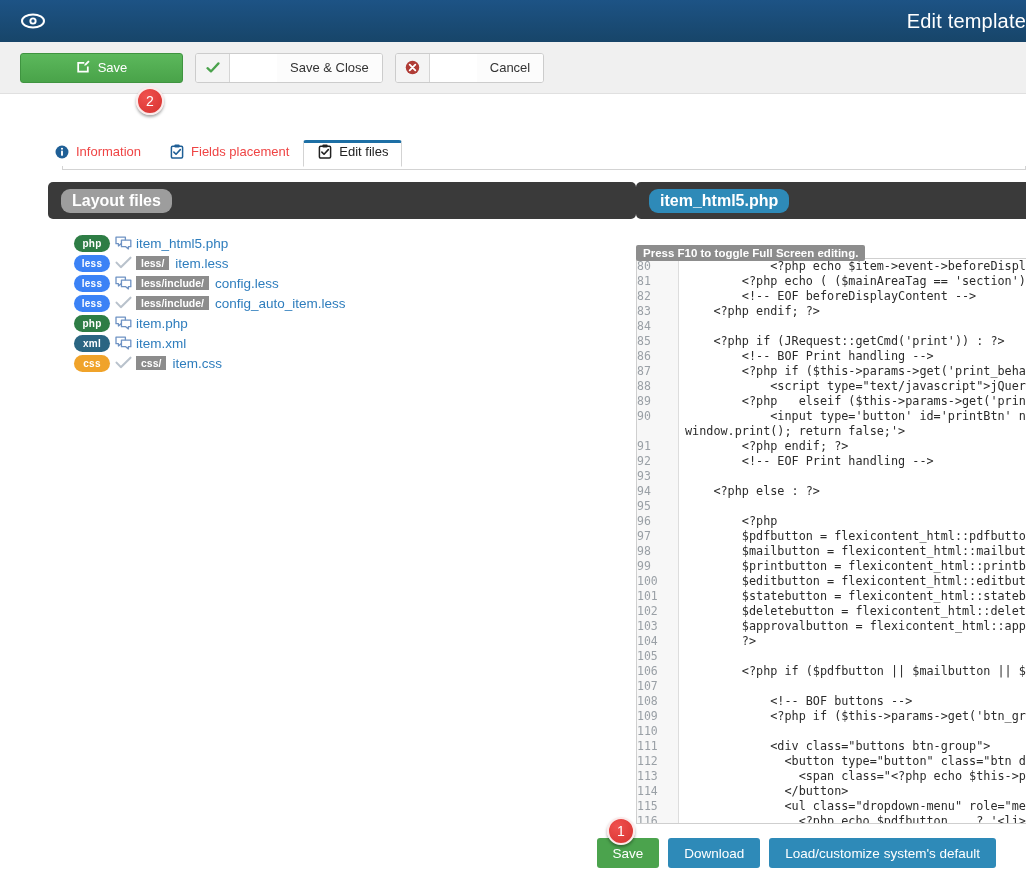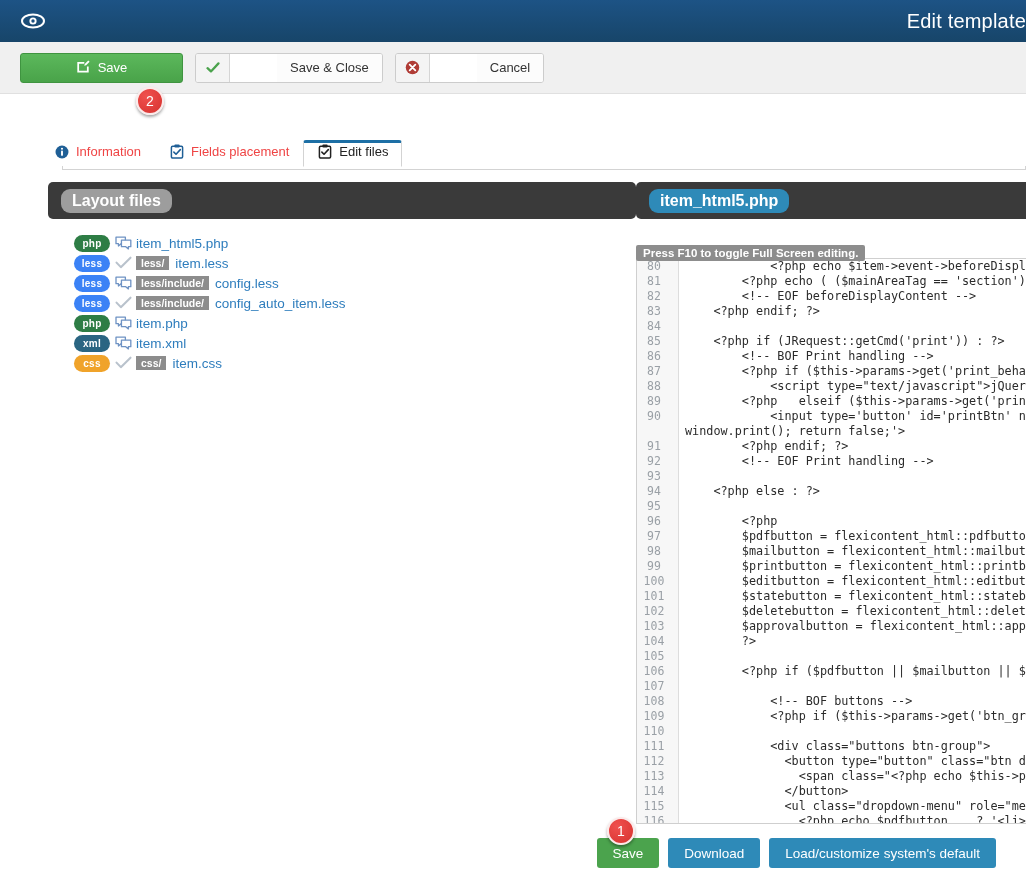--- a/index.html
+++ b/index.html
@@ -123,21 +123,21 @@
     padding: 2px 7px; display:inline-block; border-radius:2px;
     position: relative; z-index: 5;
   }
   .code-shell {
     border: 1px solid #cfcfcf; border-right: none; background:#fff;
     height: 566px; overflow: hidden; display:flex; margin-top: -3px;
   }
   .gutter {
     width: 42px; background: #f7f7f7; border-right: 1px solid #ddd;
     font-family: "DejaVu Sans Mono", monospace; font-size: 11.5px; color:#9aa0a6;
-    text-align: center; padding: 0 7px 0 0; flex: none;
+    text-align: left; padding: 0 7px 0 0; flex: none;
   }
   .gutter div { height: 15px; line-height: 15px; }
   .gutter div.wrapfill { color: transparent; }
   .codecol {
     flex: 1; font-family: "DejaVu Sans Mono", monospace; font-size: 11.8px;
     color: #2b2b2b; padding-left: 6px; white-space: pre; overflow: hidden;
   }
   .codecol div { height: 15px; line-height: 15px; }
 
   

